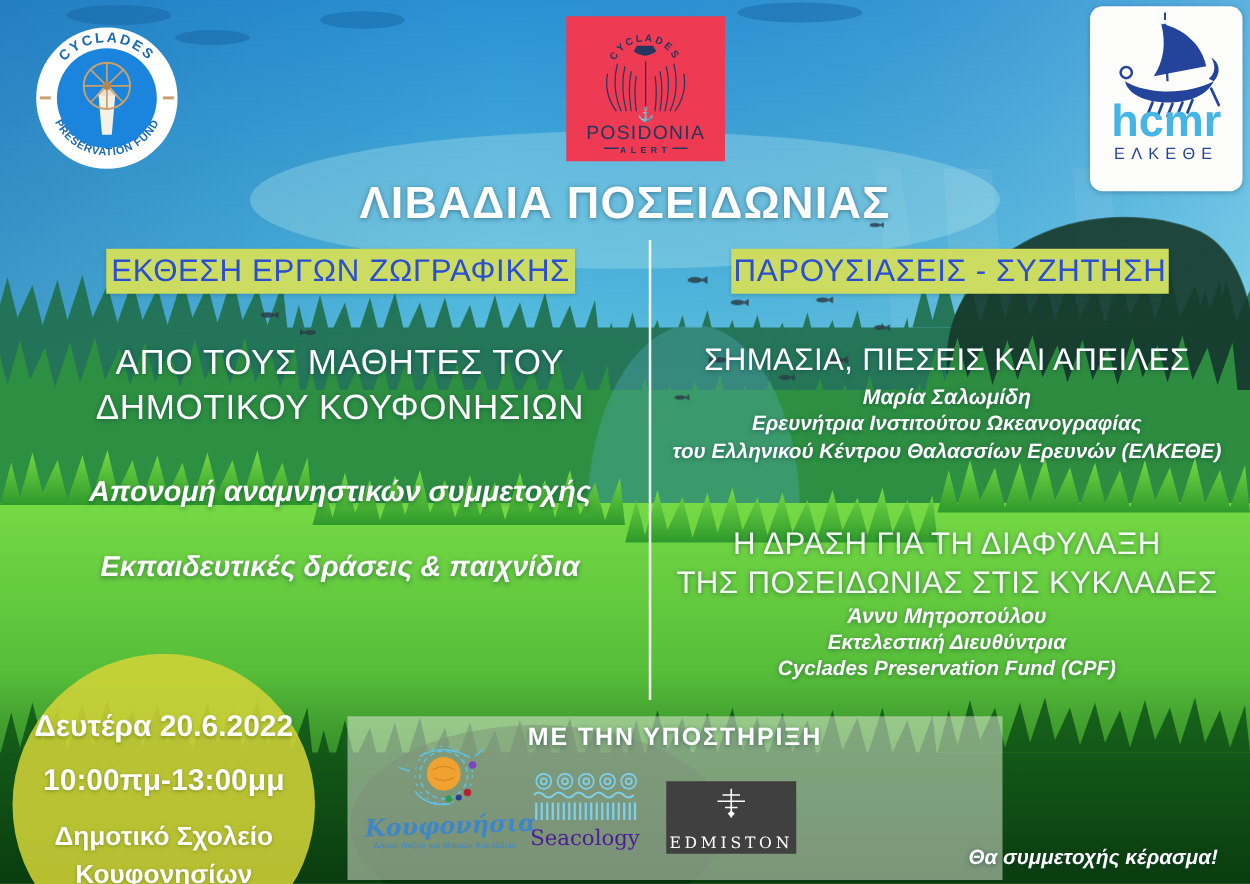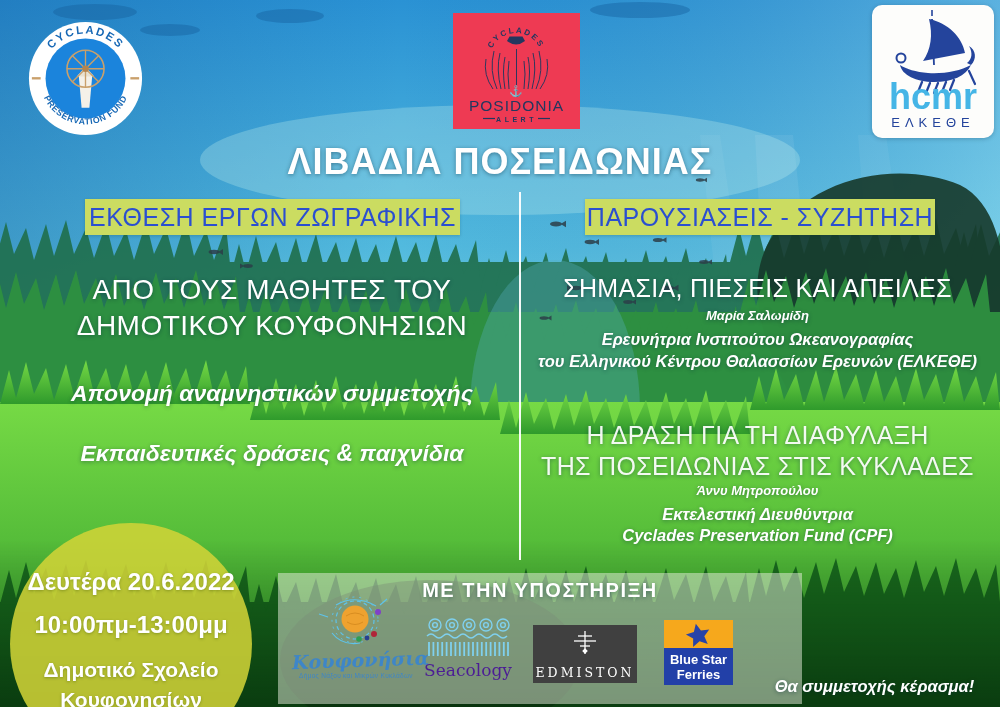--- a/index.html
+++ b/index.html
@@ -9,42 +9,42 @@
     -webkit-font-smoothing:antialiased;
   }
   .abs{position:absolute;}
   .bg-svg{position:absolute;inset:0;width:100%;height:100%;}
   .white-txt{color:#fff;text-shadow:0 1px 4px rgba(0,40,60,.45);}
   .center{text-align:center;}
 
   
   .cpf-badge{left:27px;top:20px;width:117px;height:117px;}
   .posidonia-badge{left:453px;top:13px;width:127px;height:116px;background:#ee3a53;}
-  .hcmr-badge{left:872px;top:5px;width:122px;height:133px;background:#fdfdfb;border-radius:10px;box-shadow:0 1px 4px rgba(0,30,60,.25);}
+  .hcmr-badge{left:872px;top:5px;width:122px;height:148px;background:#fdfdfb;border-radius:10px;box-shadow:0 1px 4px rgba(0,30,60,.25);}
 
   
   .main-title{left:0;top:141px;width:100%;font-size:36px;font-weight:bold;letter-spacing:1px;}
 
   
   .banner{height:36px;background:#cbdc61;color:#2b4fd0;font-size:25px;line-height:37px;letter-spacing:.5px;text-align:center;box-shadow:0 1px 3px rgba(0,40,40,.2);}
   .banner-left{left:85px;top:199px;width:375px;text-align:center;}
   .banner-right{left:585px;top:199px;width:350px;}
 
   .divider{left:519px;top:192px;width:2px;height:368px;background:rgba(255,255,255,.95);}
 
   
   .l-col{left:62px;width:420px;}
   .exhib-lines{top:272px;font-size:28px;line-height:36px;letter-spacing:.5px;}
   .note1{top:380px;font-size:23px;font-weight:bold;font-style:italic;}
   .note2{top:440px;font-size:23px;font-weight:bold;font-style:italic;}
 
   
   .r-col{left:535px;width:445px;}
   .talk1-title{top:274px;font-size:25px;letter-spacing:.3px;}
-  .speaker{font-size:13px;font-weight:bold;font-style:italic;}
+  .speaker{font-size:17px;font-weight:bold;font-style:italic;}
   .sp1{top:308px;}
   .role{font-size:16.5px;font-weight:bold;font-style:italic;}
   .r1a{top:330px;}
   .r1b{top:352px;}
   .talk2-title{top:420px;font-size:25px;line-height:31px;color:rgba(255,255,255,.93);letter-spacing:.3px;}
   .sp2{top:483px;}
   .r2a{top:505px;}
   .r2b{top:526px;}
 
   
@@ -352,28 +352,17 @@
           <line x1="52" y1="6" x2="52" y2="29"></line>
           <line x1="45" y1="11" x2="59" y2="11"></line>
           <line x1="41" y1="16" x2="63" y2="16"></line>
           <line x1="47" y1="21" x2="57" y2="21"></line>
         </g>
         <rect x="50" y="24" width="4" height="4" transform="rotate(45 52 26)" fill="#ffffff"></rect>
       </svg>
       <div class="edmiston-name">EDMISTON</div>
     </div>
 
-    <div class="abs bluestar-logo">
-      <div class="bluestar-top">
-        <svg viewBox="0 0 69 28" width="69" height="28">
-          <polygon points="34,3.5 37.6,11.1 45.9,11.9 39.7,17.5 41.5,25.7 34,21.4 26.5,25.7 28.3,17.5 22.1,11.9 30.4,11.1" fill="#2743a8" transform="rotate(-12 34 14)"></polygon>
-        </svg>
-      </div>
-      <div class="bluestar-bottom">
-        <div>Blue Star</div>
-        <div>Ferries</div>
-      </div>
-    </div>
   </div>
 
   <div class="abs footer-note white-txt center">Θα συμμετοχής κέρασμα!</div>
 
 </div>
 
 </body></html>

